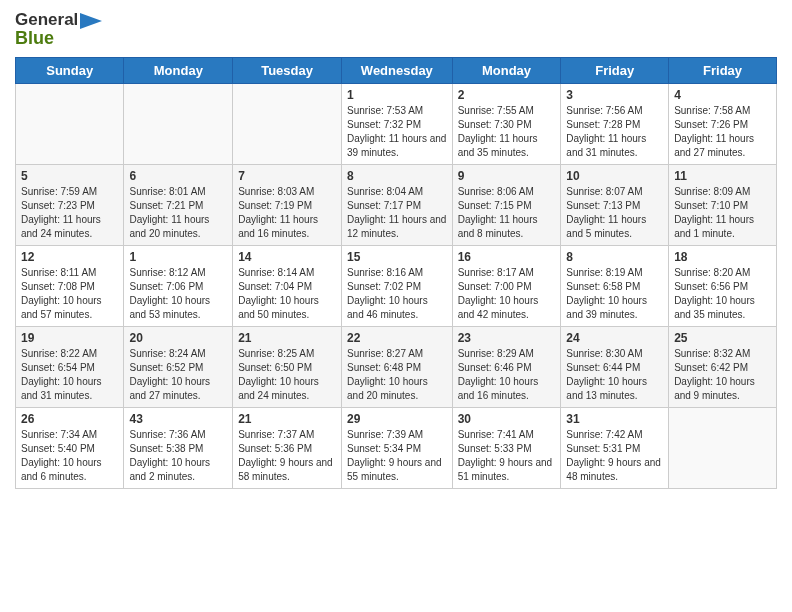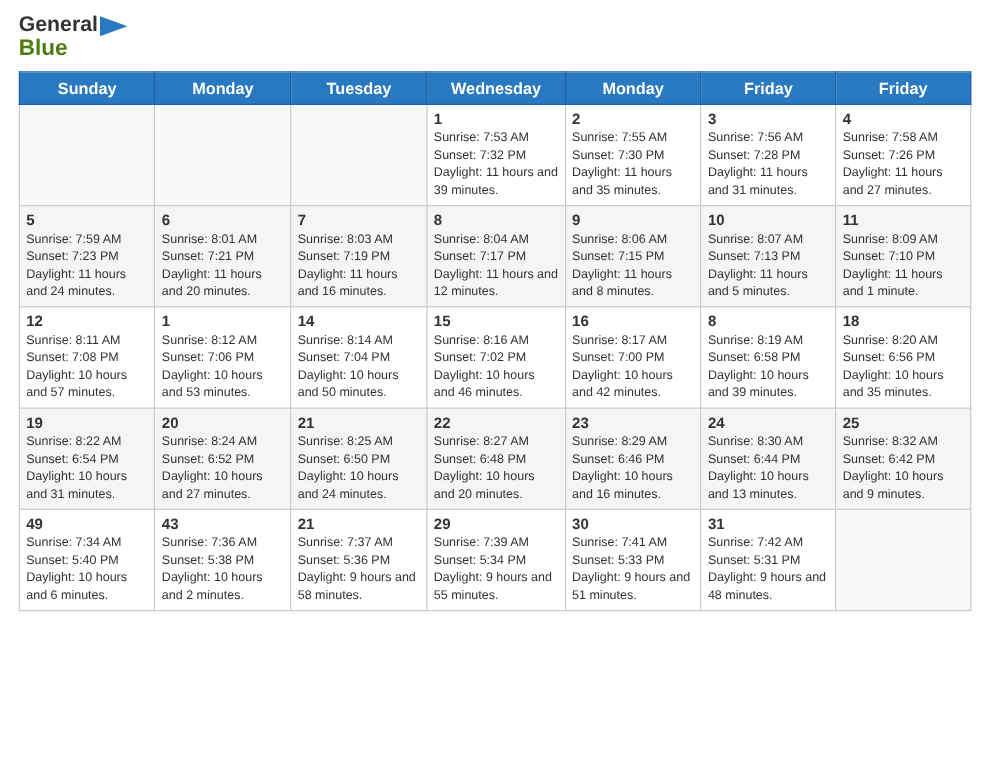--- a/index.html
+++ b/index.html
@@ -228,21 +228,21 @@
             <div class="day-number">24</div>
             <div class="day-info">Sunrise: 8:30 AM<br>Sunset: 6:44 PM<br>Daylight: 10 hours and 13 minutes.</div>
           </td>
           <td>
             <div class="day-number">25</div>
             <div class="day-info">Sunrise: 8:32 AM<br>Sunset: 6:42 PM<br>Daylight: 10 hours and 9 minutes.</div>
           </td>
         </tr>
         <tr>
           <td>
-            <div class="day-number">49</div>
+            <div class="day-number">26</div>
             <div class="day-info">Sunrise: 7:34 AM<br>Sunset: 5:40 PM<br>Daylight: 10 hours and 6 minutes.</div>
           </td>
           <td>
             <div class="day-number">43</div>
             <div class="day-info">Sunrise: 7:36 AM<br>Sunset: 5:38 PM<br>Daylight: 10 hours and 2 minutes.</div>
           </td>
           <td>
             <div class="day-number">21</div>
             <div class="day-info">Sunrise: 7:37 AM<br>Sunset: 5:36 PM<br>Daylight: 9 hours and 58 minutes.</div>
           </td>

